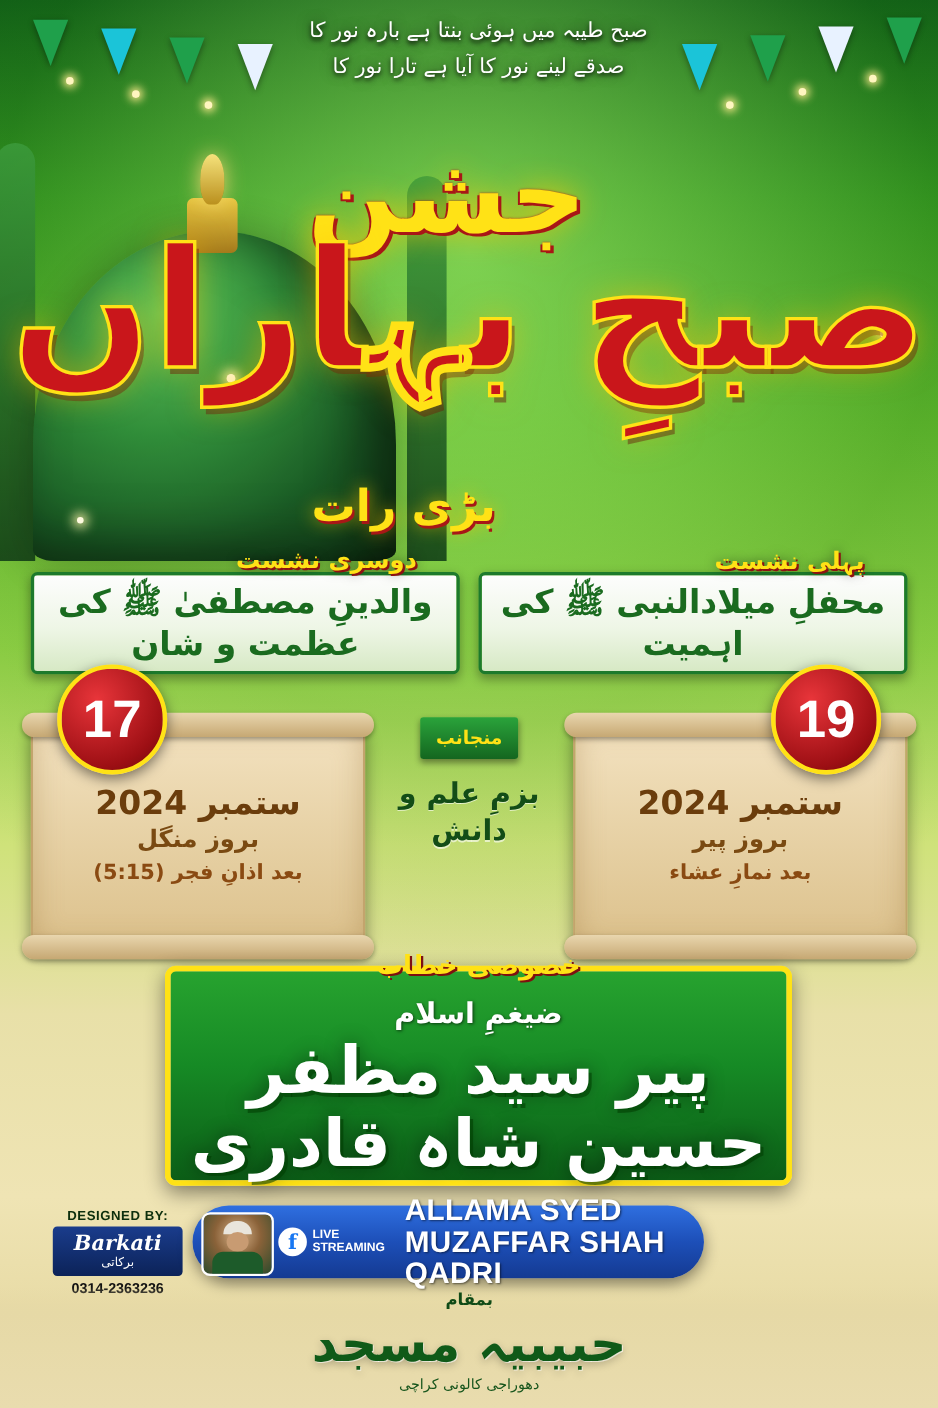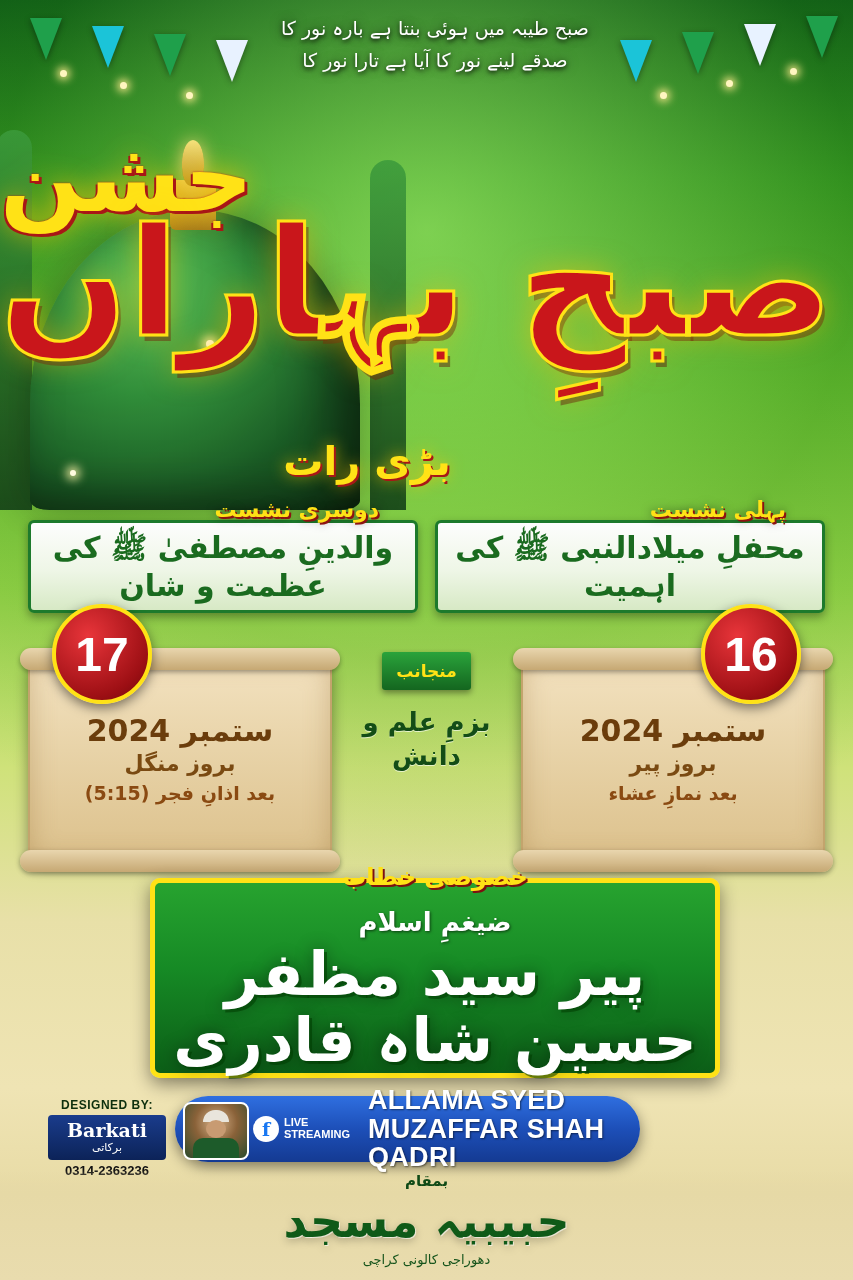--- a/index.html
+++ b/index.html
@@ -100,21 +100,21 @@
     direction: rtl;
     text-shadow: 0 2px 4px rgba(0,0,0,.8), 0 0 12px rgba(0,0,0,.6);
     font-family: "DejaVu Sans", sans-serif;
   }
 
   
   .title-main {
     position: absolute;
     left: 0; top: 130px;
     width: 853px;
-    text-align: left;
+    text-align: center;
     direction: rtl;
   }
   .title-main .jashn {
     display: block;
     font-size: 96px;
     font-weight: bold;
     color: #ffe216;
     letter-spacing: 4px;
     line-height: 1;
     text-shadow:
@@ -351,20 +351,21 @@
   }
   .designer .logo {
     margin-top: 3px;
     background: linear-gradient(180deg,#1a3c8c,#0c2358);
     color: #fff;
     border-radius: 4px;
     padding: 4px 0 6px 0;
   }
   .designer .logo .brand {
     font-family: "DejaVu Serif", serif;
+    font-style: italic;
     font-size: 19px;
     font-weight: bold;
   }
   .designer .logo .brand-ur {
     font-size: 11px;
     font-family: "DejaVu Sans", sans-serif;
   }
   .designer .phone {
     margin-top: 3px;
     font-size: 13px;
@@ -539,21 +540,21 @@
   </div>
 
   <div class="scrolls">
     <div class="scroll right">
       <div class="scroll-inner">
         <div class="scroll-month">ستمبر 2024</div>
         <div class="scroll-day">بروز پیر</div>
         <div class="scroll-time">بعد نمازِ عشاء</div>
       </div>
     </div>
-    <div class="date-badge right">16</div>
+    <div class="date-badge right">19</div>
 
     <div class="scroll left">
       <div class="scroll-inner">
         <div class="scroll-month">ستمبر 2024</div>
         <div class="scroll-day">بروز منگل</div>
         <div class="scroll-time">بعد اذانِ فجر (5:15)</div>
       </div>
     </div>
     <div class="date-badge left">17</div>
 

